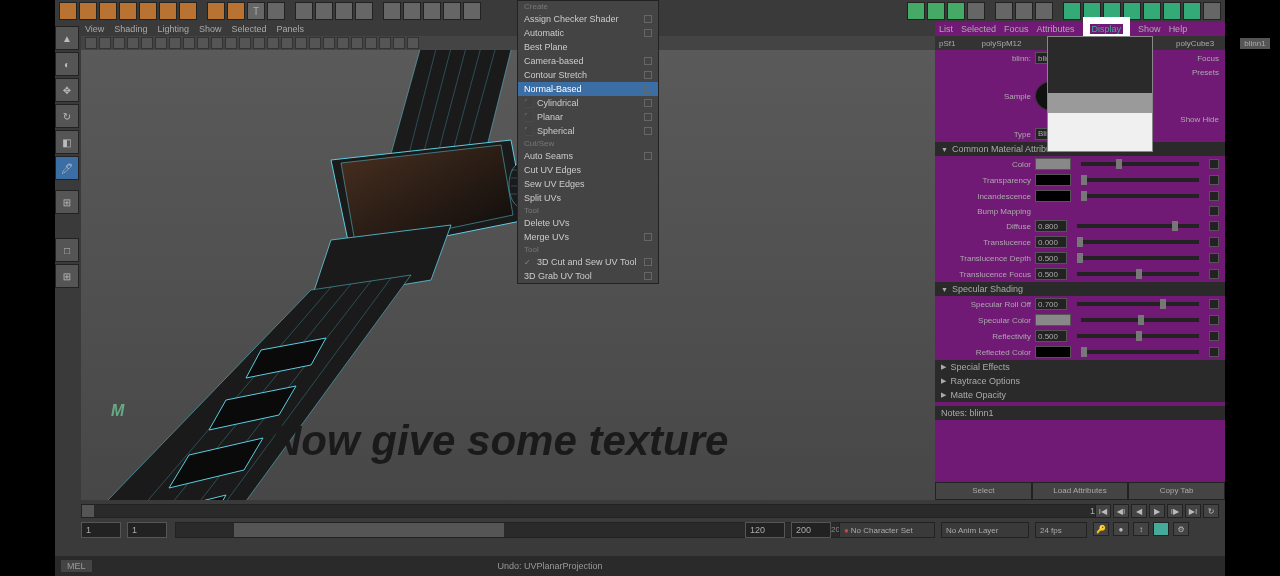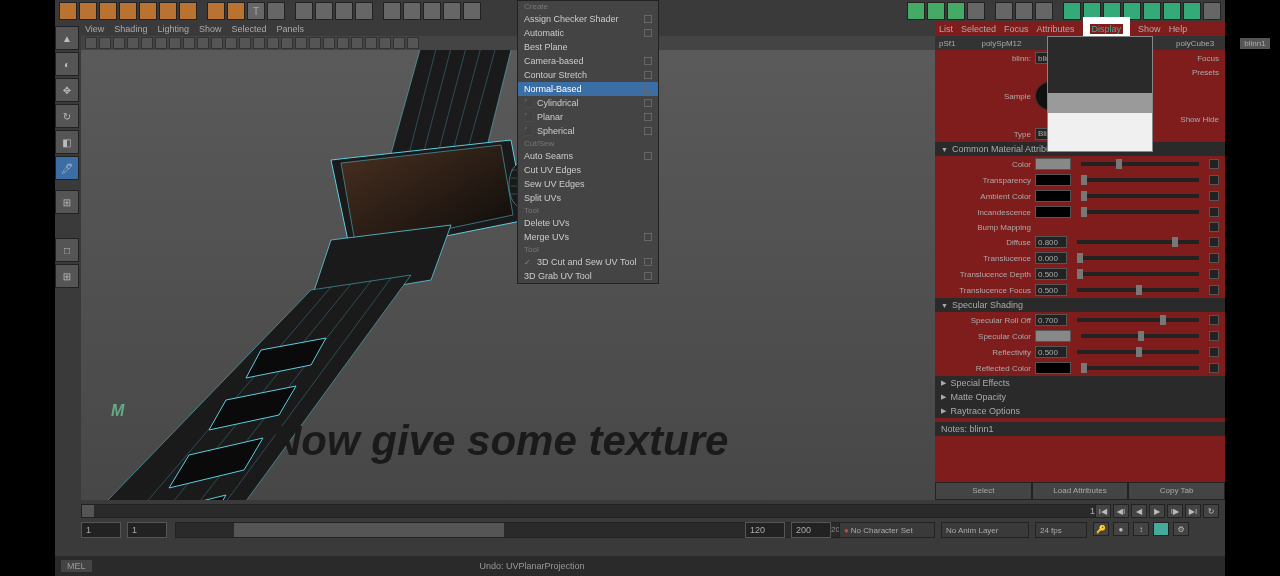--- a/index.html
+++ b/index.html
@@ -29,21 +29,21 @@
 
 .context-menu { position: absolute; left: 462px; top: 0; width: 142px; background: #444; border: 1px solid #222; font-size: 9px; color: #ccc; z-index: 100; }
 .cm-item { padding: 2px 6px; display: flex; align-items: center; justify-content: space-between; cursor: pointer; position: relative; }
 .cm-item.hover { background: #3a6ea5; color: #fff; }
 .cm-item .box { width: 8px; height: 8px; border: 1px solid #666; margin-left: 4px; }
 .cm-item .mark { width: 10px; font-size: 8px; color: #888; }
 .cm-sub { padding: 1px 6px; color: #777; font-size: 8px; }
 
 .caption { position: absolute; left: 190px; bottom: 35px; font-size: 42px; font-weight: bold; font-style: italic; color: #1a1a1a; font-family: Arial, sans-serif; margin-top: 34px; }
 
-.right-panel { position: absolute; right: 0; top: 22px; width: 290px; bottom: 76px; background: #7f1d1d; font-size: 9px; color: #aaa; }
+.right-panel { position: absolute; right: 0; top: 22px; width: 290px; bottom: 76px; background: #701a75; font-size: 9px; color: #aaa; }
 .rp-menu { height: 14px; display: flex; align-items: center; padding: 0 4px; gap: 8px; font-size: 9px; }
 .rp-menu .hl { color: #4a9; }
 .rp-tabs { height: 14px; display: flex; align-items: center; padding: 0 4px; gap: 26px; background: #333; font-size: 8px; }
 .rp-tabs .active { background: #555; padding: 1px 4px; }
 .rp-row { display: flex; align-items: center; padding: 2px 6px; gap: 4px; font-size: 9px; }
 .rp-label { width: 90px; text-align: right; font-size: 8px; }
 .rp-swatch { width: 36px; height: 12px; background: #222; border: 1px solid #555; }
 .rp-swatch.black { background: #000; }
 .rp-swatch.gray { background: #888; }
 .rp-slider { flex: 1; height: 4px; background: #222; position: relative; margin: 0 6px; }
@@ -65,21 +65,21 @@
 .tl-handle { position: absolute; left: 0; width: 12px; height: 100%; background: #555; }
 .tl-end { position: absolute; right: 6px; top: 4px; color: #aaa; font-size: 9px; }
 .tl-controls { position: absolute; right: 6px; top: 4px; display: flex; gap: 2px; }
 .tl-btn { width: 16px; height: 14px; background: #444; border: 1px solid #222; color: #bbb; font-size: 8px; display: flex; align-items: center; justify-content: center; }
 .tl-range { position: absolute; left: 26px; right: 380px; top: 22px; height: 16px; background: #2a2a2a; border: 1px solid #222; }
 .tl-range-bar { position: absolute; left: 58px; width: 270px; height: 100%; background: #555; }
 .tl-field { position: absolute; top: 22px; height: 16px; background: #222; border: 1px solid #555; color: #aaa; font-size: 9px; padding: 0 4px; display: flex; align-items: center; }
 .tl-combo { position: absolute; top: 22px; height: 16px; background: #3a3a3a; border: 1px solid #222; color: #aaa; font-size: 8px; padding: 0 4px; display: flex; align-items: center; }
 
 .status { position: absolute; left: 0; right: 0; bottom: 0; height: 20px; background: #2a2a2a; display: flex; align-items: center; padding: 0 6px; font-size: 9px; color: #999; }
-.status-label { background: #444; padding: 1px 6px; margin-right: 8px; }
+.status-label { background: #444; padding: 1px 6px; margin-right: 26px; }
 
 .maya-logo { position: absolute; left: 30px; bottom: 80px; font-size: 16px; color: #6a8; font-style: italic; font-weight: bold; }
 </style>
 </head>
 <body>
 
 <div class="app">
   <div class="toolbar">
     <div class="tb-icon orange"></div>
     <div class="tb-icon orange"></div>
@@ -351,28 +351,20 @@
       </div>
     <div class="rp-row">
         <div class="rp-label">Transparency</div>
         <div class="rp-swatch black"></div>
         <div class="rp-slider">
           <div class="rp-slider-h" style="left:0"></div>
         </div>
         <div class="rp-check"></div>
       </div>
     <div class="rp-row">
-        <div class="rp-label">Ambient Color</div>
-        <div class="rp-swatch black"></div>
-        <div class="rp-slider">
-          <div class="rp-slider-h" style="left:0"></div>
-        </div>
-        <div class="rp-check"></div>
-      </div>
-    <div class="rp-row">
         <div class="rp-label">Incandescence</div>
         <div class="rp-swatch black"></div>
         <div class="rp-slider">
           <div class="rp-slider-h" style="left:0"></div>
         </div>
         <div class="rp-check"></div>
       </div>
     <div class="rp-row">
         <div class="rp-label">Bump Mapping</div>
         <div style="flex:1"></div>
@@ -445,25 +437,25 @@
           <div class="rp-slider-h" style="left:0"></div>
         </div>
         <div class="rp-check"></div>
       </div>
     <div class="rp-section">
         <span class="tri">▶</span>
         <span>Special Effects</span>
       </div>
     <div class="rp-section">
         <span class="tri">▶</span>
-        <span>Matte Opacity</span>
+        <span>Raytrace Options</span>
       </div>
     <div class="rp-section">
         <span class="tri">▶</span>
-        <span>Raytrace Options</span>
+        <span>Matte Opacity</span>
       </div>
     <div class="rp-row" style="background:#2a2a2a;margin-top:4px">Notes: blinn1</div>
     <div style="height:30px"></div>
     <div class="rp-btns">
       <div class="rp-btn">Select</div>
       <div class="rp-btn">Load Attributes</div>
       <div class="rp-btn">Copy Tab</div>
     </div>
 
     <div class="preview-box">

